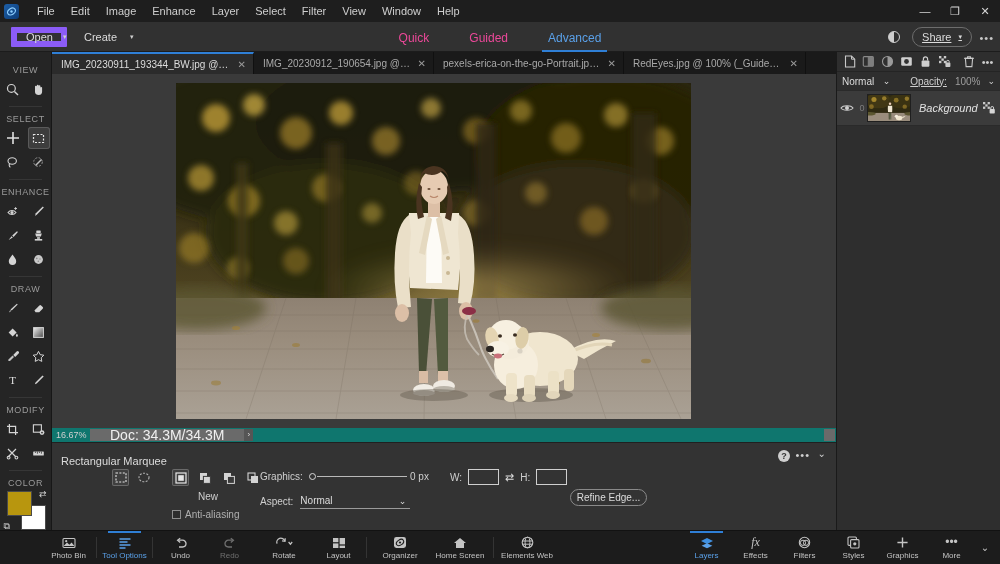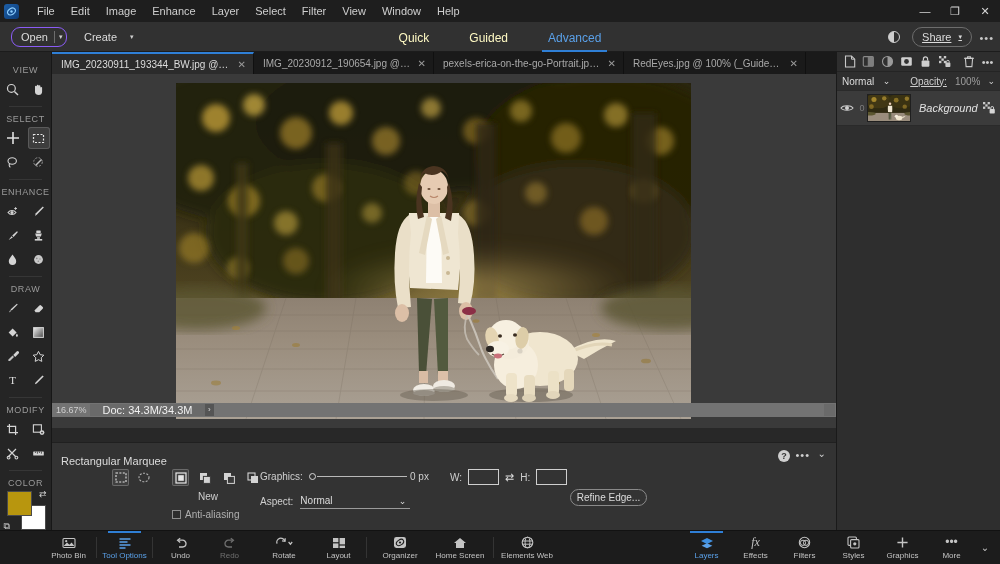--- a/index.html
+++ b/index.html
@@ -33,36 +33,36 @@
   .wincontrols{position:absolute;right:0;top:0;height:22px;display:flex;}
   .wc{width:30px;height:22px;display:flex;align-items:center;justify-content:center;color:#d6d6d6;font-size:11px;}
 
   
   .modebar{
     position:absolute;top:22px;left:0;width:1000px;height:30px;
     background:#313131;border-bottom:1px solid #1c1c1c;
   }
   .open-btn{
     position:absolute;left:11px;top:5px;height:20px;width:56px;
-    border:1px solid #8b5cf6;border-radius:9px;
+    border:6px solid #8b5cf6;border-radius:1px;
     display:flex;align-items:center;color:#dcdcdc;font-size:11px;
   }
   .open-btn .lbl{padding-left:9px;}
   .open-btn .sep{width:1px;height:12px;background:#6d6d6d;margin-left:6px;}
   .open-btn .car{font-size:7px;padding-left:4px;color:#cfcfcf;}
   .create-btn{
     position:absolute;left:84px;top:5px;height:20px;
     display:flex;align-items:center;color:#dcdcdc;font-size:11px;justify-content:center;
   }
   .create-btn .car{font-size:7px;padding-left:13px;color:#cfcfcf;}
 
   .modes{position:absolute;left:0;top:0;width:1000px;height:30px;display:flex;
          align-items:center;justify-content:center;gap:28px;}
   .mode{
-    font-size:12px;color:#fef9c3;height:30px;line-height:32px;padding:0 6px;
+    font-size:12px;color:#ec4899;height:30px;line-height:32px;padding:0 6px;
     position:relative;
   }
   .mode.active{color:#5aa0e8;}
   .mode.active:after{
     content:"";position:absolute;left:0;right:0;bottom:0;height:2px;background:#2f7fd6;
   }
   .share-btn{
     position:absolute;right:28px;top:5px;height:20px;width:60px;
     border:1px solid #6d6d6d;border-radius:10px;
     display:flex;align-items:center;justify-content:center;gap:7px;
@@ -116,27 +116,27 @@
     position:absolute;top:74px;left:52px;width:784px;height:354px;
     background:#3a3a3a;overflow:hidden;
   }
   .photo{
     position:absolute;left:124px;top:9px;width:515px;height:336px;
     background:#1c1a12;overflow:hidden;
   }
 
   
   .statusbar{
-    position:absolute;top:403px;left:52px;width:784px;height:14px;
-    background:#737373;display:flex;align-items:center;font-size:9px;color:#cfcfcf;
+    position:absolute;top:428px;left:52px;width:784px;height:14px;
+    background:#0f766e;display:flex;align-items:center;font-size:9px;color:#cfcfcf;
   }
   .zoomval{padding-left:4px;width:38px;}
   .docinfo{
     background:#6a6a6a;color:#f0f0f0;height:12px;line-height:12px;
-    padding:0 3px;min-width:115px;text-align:center;font-size:11px;
+    padding:0 20px;min-width:115px;text-align:center;font-size:14px;
     display:flex;align-items:center;justify-content:center;
   }
   .docarrow{background:#555;color:#ddd;height:12px;line-height:12px;padding:0 3px;font-size:8px;}
   .hscroll{
     position:absolute;right:1px;top:1px;width:11px;height:12px;background:#6a6a6a;
   }
 
   
   .toolopts{
     position:absolute;top:442px;left:52px;width:784px;height:88px;

